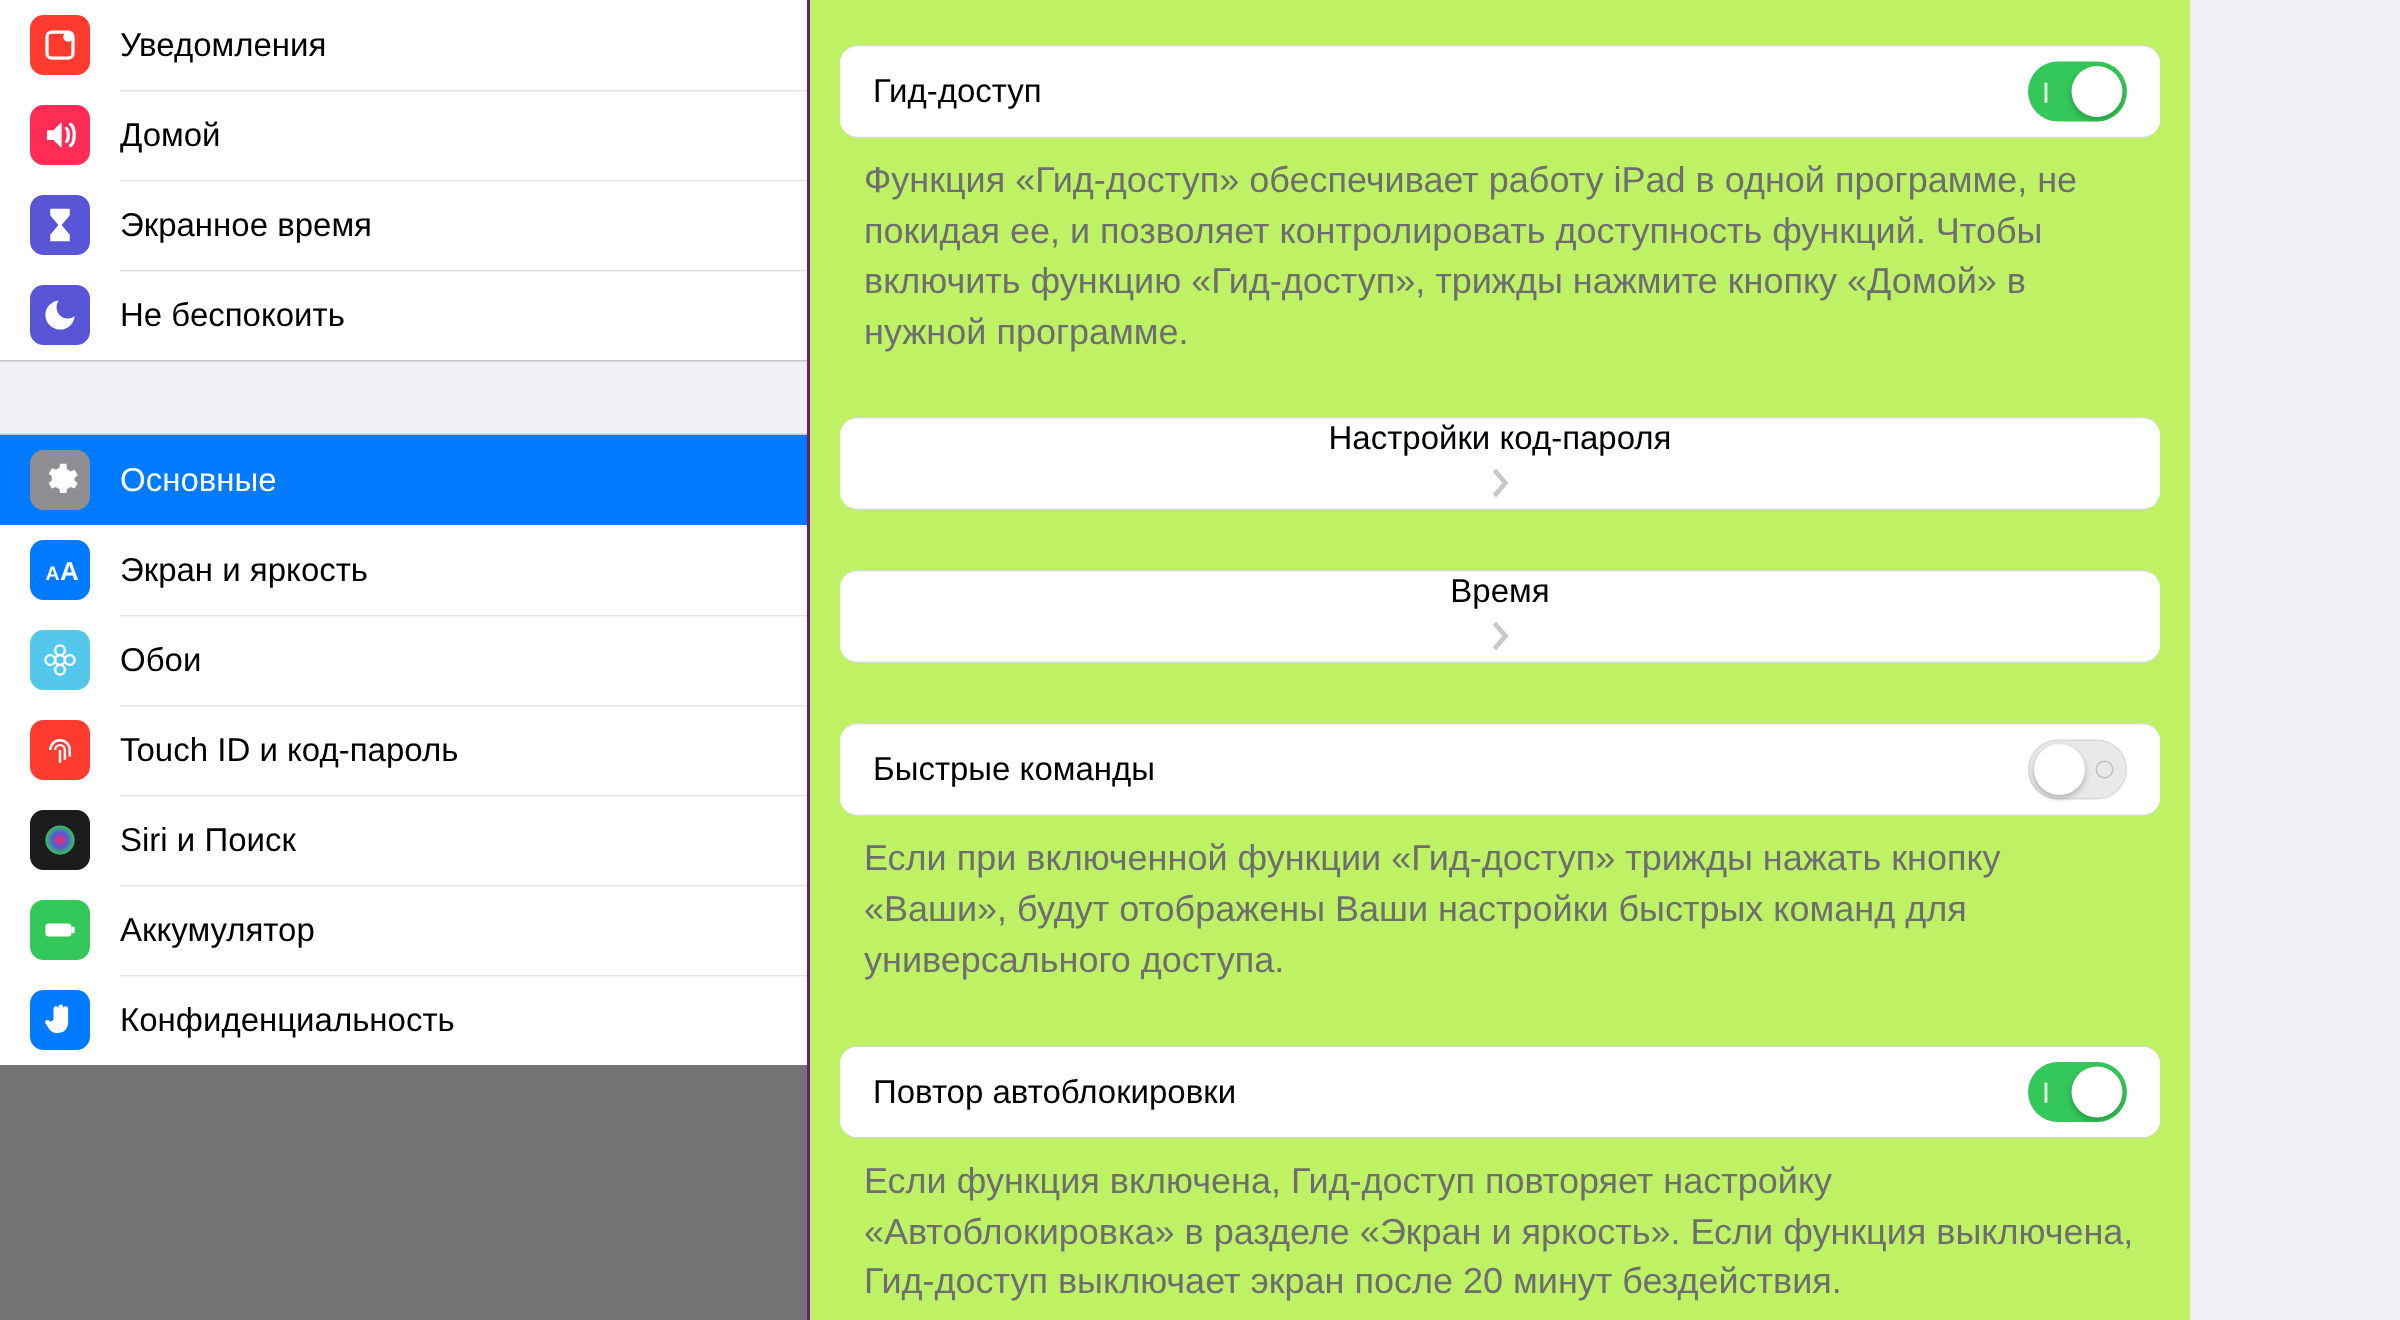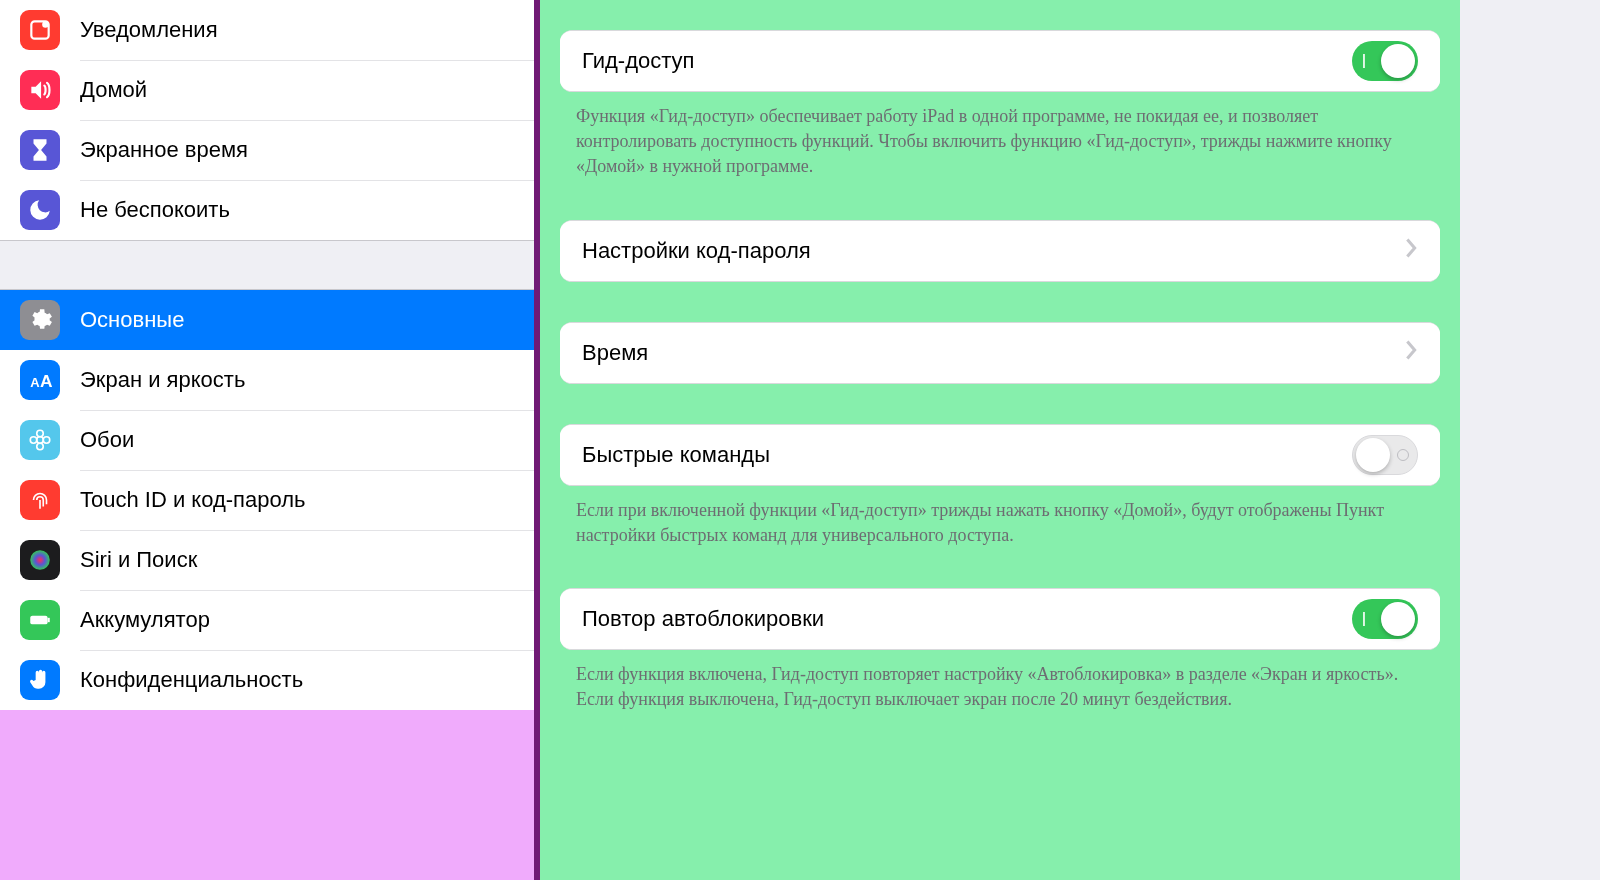--- a/index.html
+++ b/index.html
@@ -9,22 +9,22 @@
     background: #efeff4;
     display: flex;
     width: 1460px;
     height: 880px;
     overflow: hidden;
   }
 
   
   .sidebar {
     width: 540px;
-    background: #f0abfc;
-    border-right: 6px solid #701a75;
+    background: #737373;
+    border-right: 2px solid #701a75;
     display: flex;
     flex-direction: column;
   }
   .side-group { }
   .side-spacer { height: 50px; background: #efeff4; border-top: 1px solid #c8c7cc; border-bottom: 1px solid #c8c7cc;}
   .side-item {
     display: flex;
     align-items: center;
     height: 60px;
     padding: 0 20px 0 20px;
@@ -68,21 +68,21 @@
   .ic-display { background:#007aff; }
   .ic-wall    { background:#54c7ec; }
   .ic-siri    { background:#1c1c1e; }
   .ic-touch   { background:#ff3b30; }
   .ic-battery { background:#34c759; }
   .ic-privacy { background:#007aff; }
 
   
   .detail {
     flex: 1;
-    background: #86efac;
+    background: #bef264;
     padding: 30px 0 12px 0;
     overflow-y: auto;
   }
   .card {
     background: #fff;
     border-top: 1px solid #d9d9dc;
     border-bottom: 1px solid #d9d9dc;
     margin: 0 20px;
     border-radius: 12px;
     overflow: hidden;
@@ -91,30 +91,29 @@
     display: flex;
     align-items: center;
     justify-content: space-between;
     min-height: 60px;
     padding: 0 22px;
     font-size: 22px;
     color: #000;
     background: #fff;
     position: relative;
   }
-  .row.link { cursor:pointer; }
+  .row.link { cursor:pointer;flex-direction:column; }
   .chev { color:#c7c7cc; }
   .chev svg { width:14px; height:22px; }
 
   .footer {
     padding: 12px 36px 0 36px;
-    font-size: 18px;
+    font-size: 24px;
     line-height: 1.4;
     color: #6d6d72;
-    font-family: Liberation Serif, serif;
   }
   .section-gap { height: 40px; }
 
   
   .toggle {
     width: 66px; height: 40px;
     border-radius: 20px;
     position: relative;
     cursor: pointer;
     transition: background .2s;
@@ -305,21 +304,21 @@
 
   <div class="card">
     <div class="row">
       <span>Быстрые команды</span>
       <div class="toggle off">
         <div class="knob"></div>
           <span class="dot"></span>
       </div>
     </div>
   </div>
-  <div class="footer">Если при включенной функции «Гид-доступ» трижды нажать кнопку «Домой», будут отображены Пункт настройки быстрых команд для универсального доступа.</div>
+  <div class="footer">Если при включенной функции «Гид-доступ» трижды нажать кнопку «Ваши», будут отображены Ваши настройки быстрых команд для универсального доступа.</div>
 
   <div class="section-gap"></div>
 
   <div class="card">
     <div class="row">
       <span>Повтор автоблокировки</span>
       <div class="toggle on">
         <span class="tick">|</span>
           <div class="knob"></div>
       </div>

